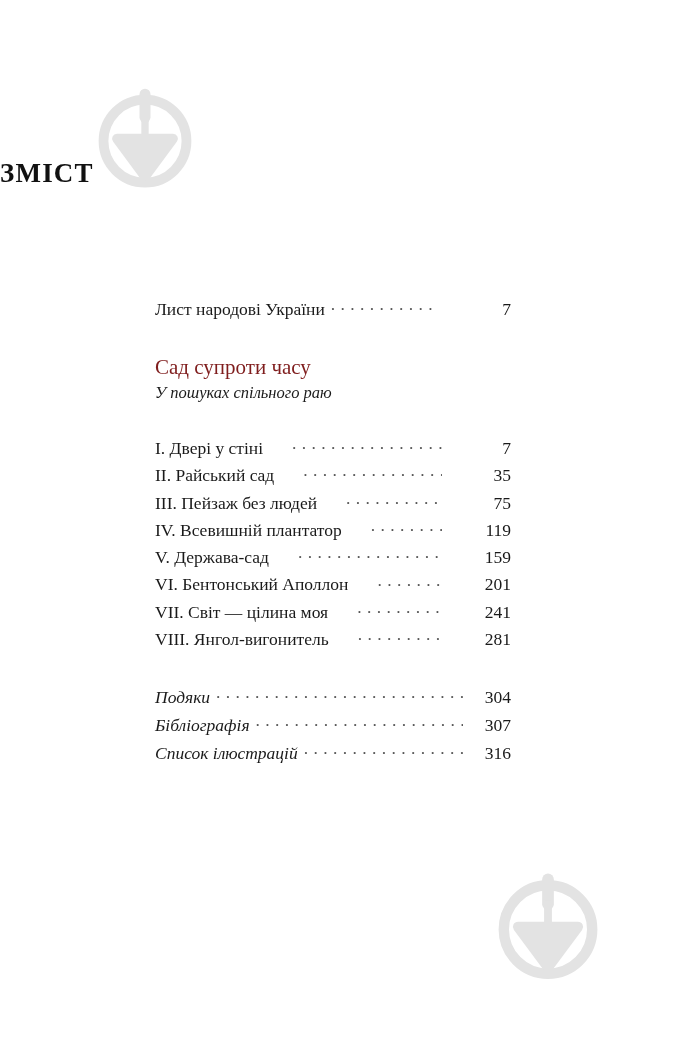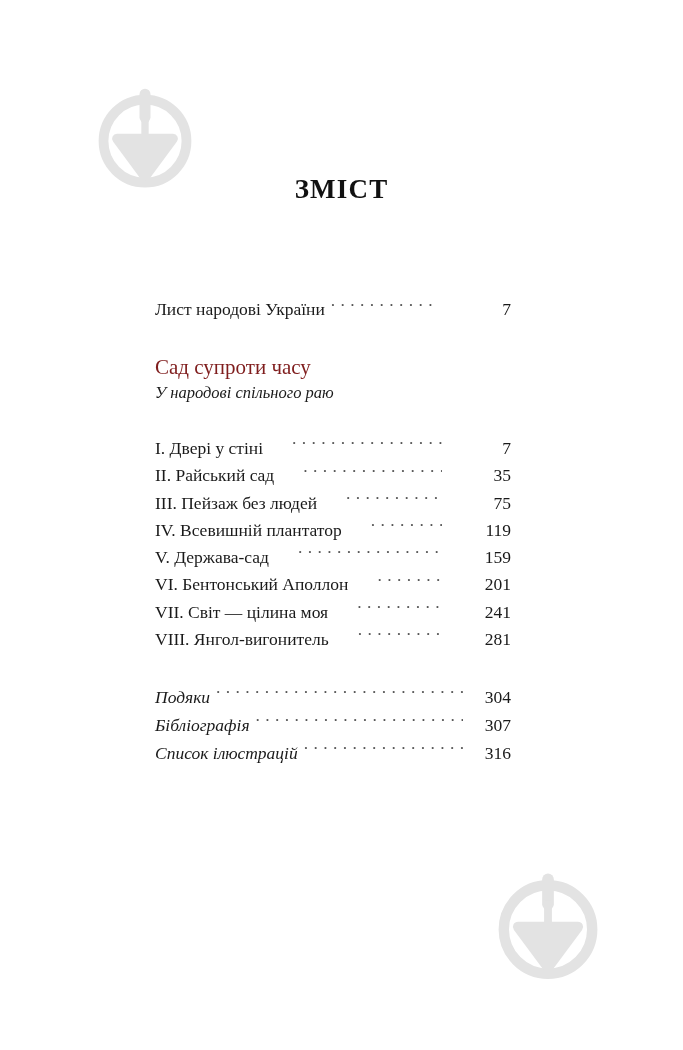--- a/index.html
+++ b/index.html
@@ -35,40 +35,38 @@
     width: 130px;
     height: 130px;
   }
 
   
   .page-title {
     position: absolute;
     left: 0;
     right: 0;
     top: 158px;
-    text-align: center;
     font-size: 27px;
     font-weight: bold;
     letter-spacing: 1.2px;
     color: #111111;
-    margin-top: 16px;
   }
 
   
   .toc {
     position: absolute;
     left: 155px;
     top: 296px;
     width: 356px;
   }
 
   
   .entry {
     display: flex;
-    align-items: flex-start;
+    align-items: center;
     font-size: 17.5px;
     line-height: 27px;
     color: #1a1a1a;
     white-space: nowrap;
   }
   .entry .label {
     flex: 0 0 auto;
     padding-right: 4px;
   }
   .entry .leader {
@@ -165,21 +163,21 @@
   <div class="front-matter-group">
     <div class="entry front-entry">
       <span class="label">Лист народові України</span>
       <span class="leader"></span>
       <span class="page">7</span>
     </div>
   </div>
 
   <div class="section-block">
     <div class="section-title">Сад супроти часу</div>
-    <div class="section-subtitle">У народові спільного раю</div>
+    <div class="section-subtitle">У пошуках спільного раю</div>
   </div>
 
   <div class="chapter-list">
     <div class="entry">
       <span class="label">I. Двері у стіні</span>
       <span class="leader"></span>
       <span class="page">7</span>
     </div>
     <div class="entry">
       <span class="label">II. Райський сад</span>

